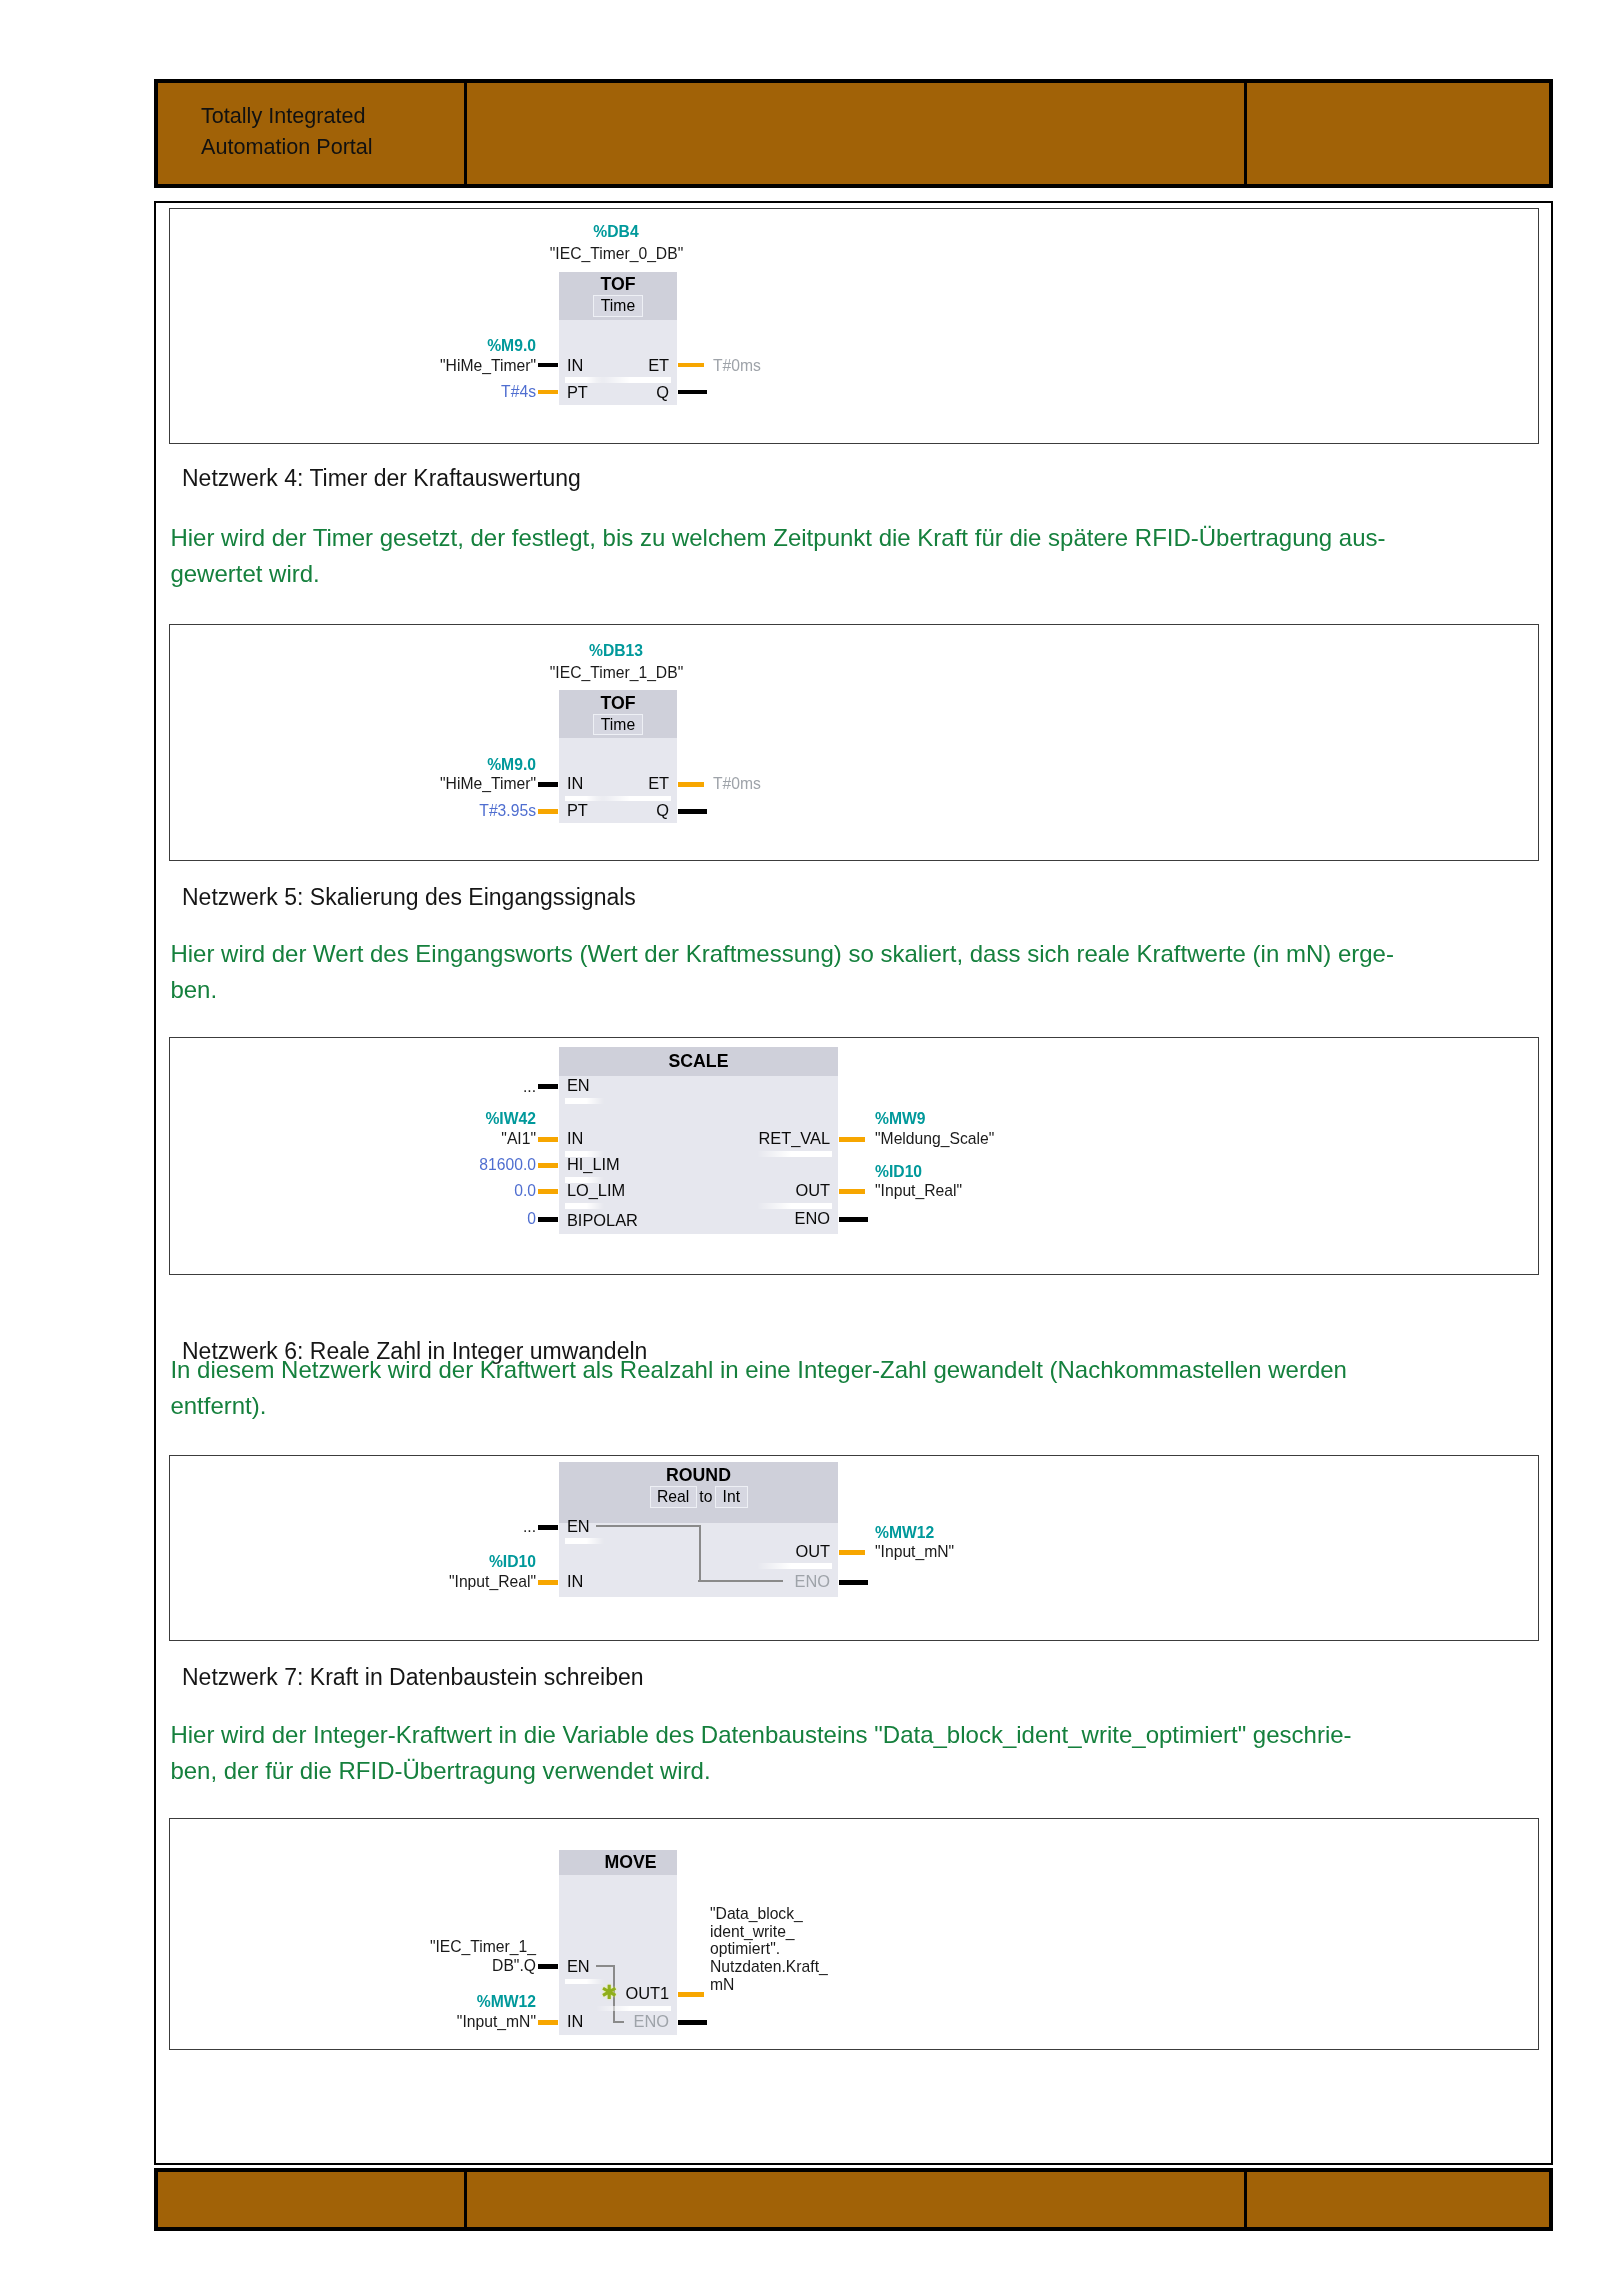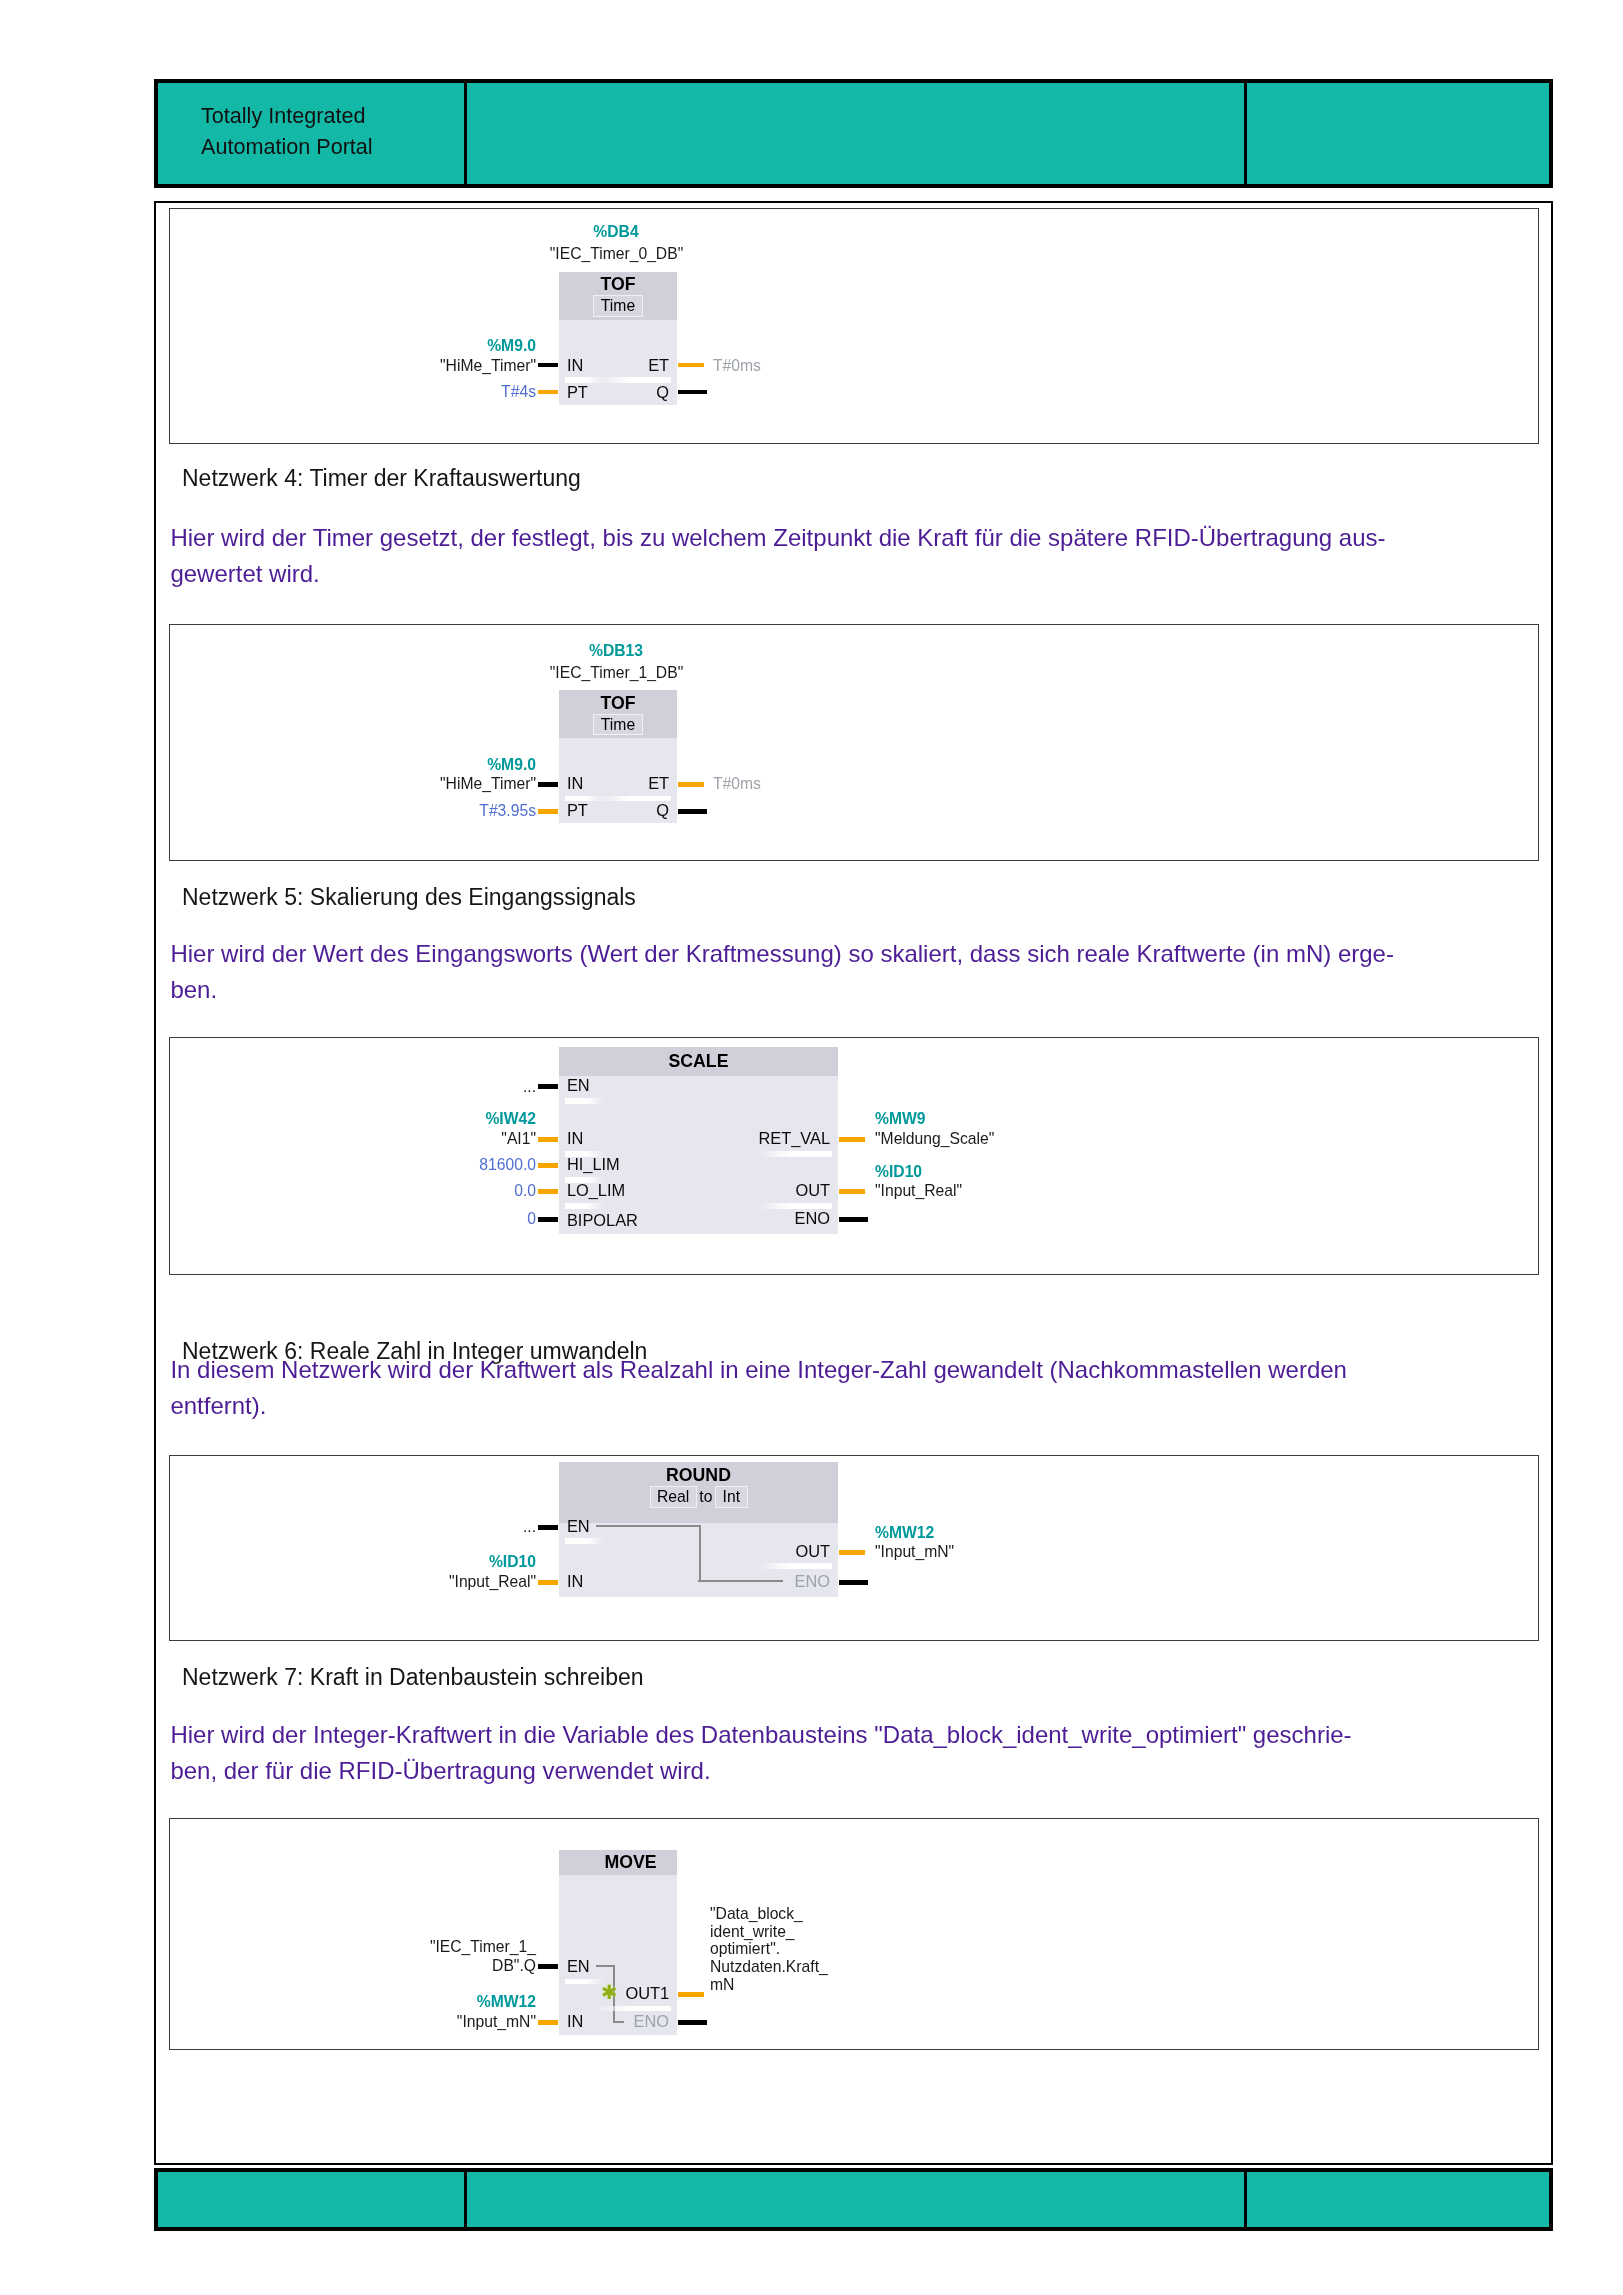--- a/index.html
+++ b/index.html
@@ -12,21 +12,21 @@
     --ink:#141414;
   }
   html,body{margin:0;padding:0;background:#ffffff;}
   .page{
     position:relative; width:1623px; height:2295px; background:#fff;
     font-family:"Liberation Sans", sans-serif; color:var(--ink); overflow:hidden;
   }
   
   .htable{
     position:absolute; left:154px; width:1399px; border:4.6px solid #000;
-    display:flex; box-sizing:border-box; background:#14b8a6;
+    display:flex; box-sizing:border-box; background:#a16207;
   }
   .header-table{ top:79px; height:109px; }
   .footer-table{ top:2168px; height:63px; }
   .hcell{ box-sizing:border-box; height:100%; }
   .hcell.c1{ width:309px; border-right:3.9px solid #000; }
   .hcell.c2{ width:780px; border-right:3.9px solid #000; }
   .hcell.c3{ flex:1; }
   .logo-text{
     padding:17px 0 0 43px; font-size:21.6px; line-height:31px; color:#111;
   }
@@ -39,21 +39,21 @@
   .netbox{
     position:absolute; left:13px; width:1370px; border:1.3px solid #3c3c3c;
     box-sizing:border-box; background:#fff;
   }
   
   .net-heading{
     position:absolute; left:26px; font-size:23px; font-weight:normal;
     color:#161616; white-space:nowrap;
   }
   .net-para{
-    position:absolute; left:14.4px; font-size:24px; line-height:36px; color:#4c1d95;
+    position:absolute; left:14.4px; font-size:24px; line-height:36px; color:#15803d;
   }
   
   .fbd{ position:absolute; background:var(--block-body); }
   .fbd-head{
     position:absolute; top:0; left:0; right:0; background:var(--block-header);
     text-align:center; overflow:hidden;
   }
   .fbd-title{ font-weight:bold; font-size:17.7px; color:#000; display:block; }
   .typebox{
     display:inline-block; border:1.3px solid #eef0f5; padding:0 6.5px;

